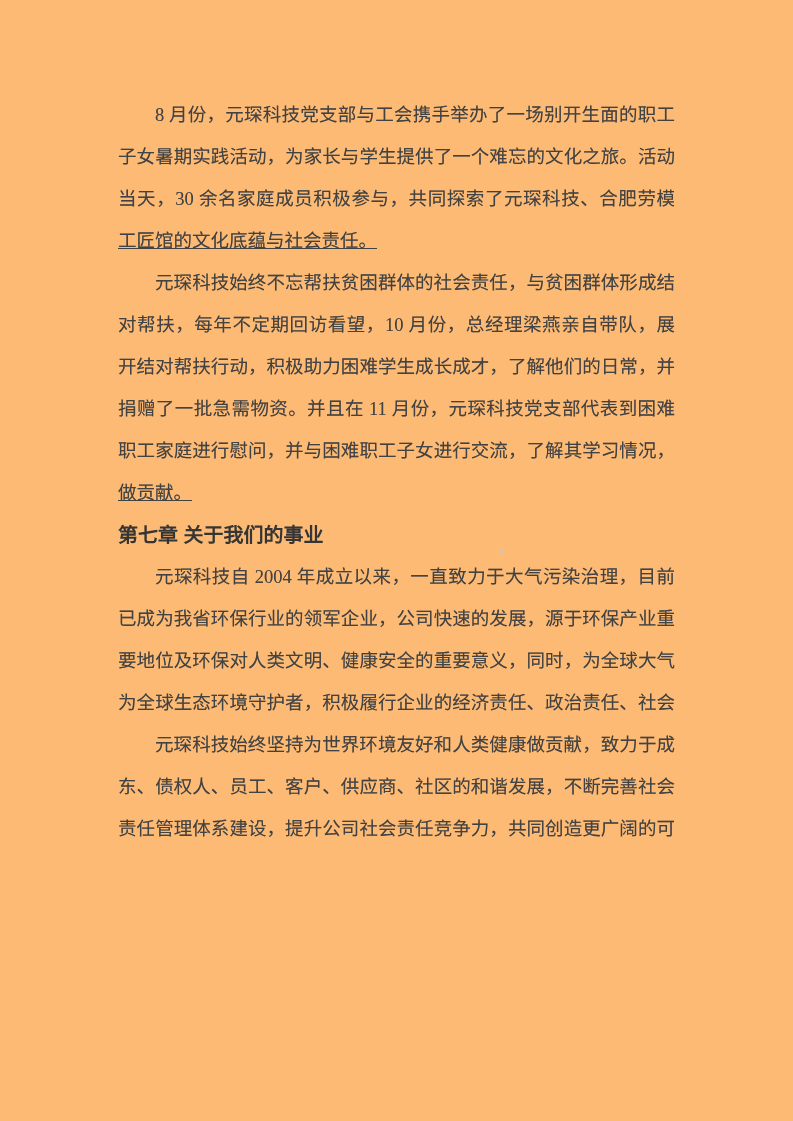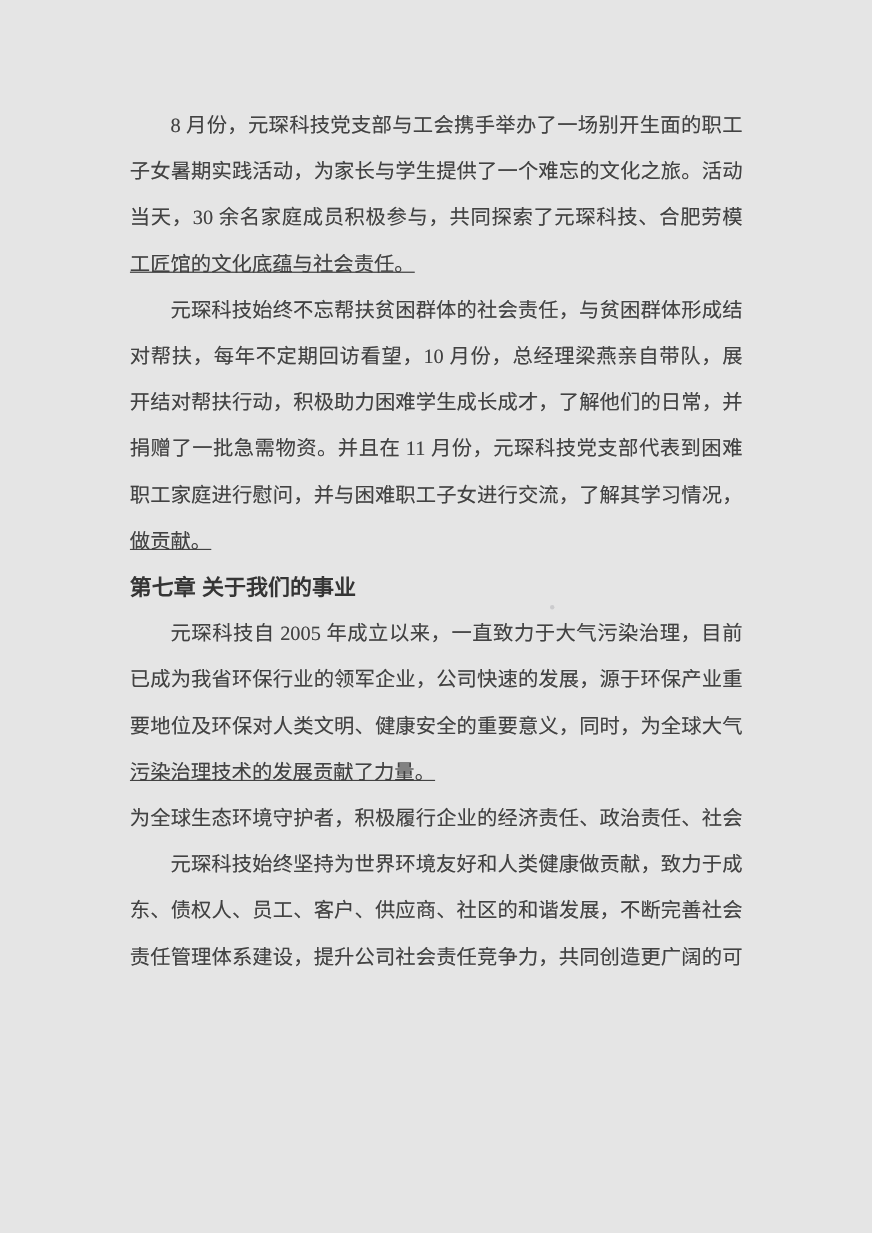--- a/index.html
+++ b/index.html
@@ -10,21 +10,21 @@
     width: 793px;
     height: 1121px;
     position: relative;
     background: #ffffff;
     font-family: "Liberation Serif", "DejaVu Serif", serif;
     overflow: hidden;
   }
   .page {
     position: absolute;
     inset: 0;
-    background: #e5e5e5;
+    background: #fdba74;
   }
   .text-block {
     position: absolute;
     left: 118px;
     top: 94px;
     width: 557px;
     color: #424242;
     font-size: 18.5px;
   }
   .ln {
@@ -76,24 +76,23 @@
 
     <div class="ln ind">元琛科技始终不忘帮扶贫困群体的社会责任，与贫困群体形成结</div>
     <div class="ln">对帮扶，每年不定期回访看望，10 月份，总经理梁燕亲自带队，展</div>
     <div class="ln">开结对帮扶行动，积极助力困难学生成长成才，了解他们的日常，并</div>
     <div class="ln">捐赠了一批急需物资。并且在 11 月份，元琛科技党支部代表到困难</div>
     <div class="ln">职工家庭进行慰问，并与困难职工子女进行交流，了解其学习情况，</div>
     <div class="ln last">做贡献。</div>
 
     <div class="ln heading">第七章 关于我们的事业</div>
 
-    <div class="ln ind">元琛科技自 2005 年成立以来，一直致力于大气污染治理，目前</div>
+    <div class="ln ind">元琛科技自 2004 年成立以来，一直致力于大气污染治理，目前</div>
     <div class="ln">已成为我省环保行业的领军企业，公司快速的发展，源于环保产业重</div>
     <div class="ln">要地位及环保对人类文明、健康安全的重要意义，同时，为全球大气</div>
-    <div class="ln last">污染治理技术的发展贡献了力量。</div>
 
     <div class="ln">为全球生态环境守护者，积极履行企业的经济责任、政治责任、社会</div>
     <div class="ln ind">元琛科技始终坚持为世界环境友好和人类健康做贡献，致力于成</div>
     <div class="ln">东、债权人、员工、客户、供应商、社区的和谐发展，不断完善社会</div>
     <div class="ln">责任管理体系建设，提升公司社会责任竞争力，共同创造更广阔的可</div>
 
   </div>
 
   <div class="speck"></div>
 </div>

